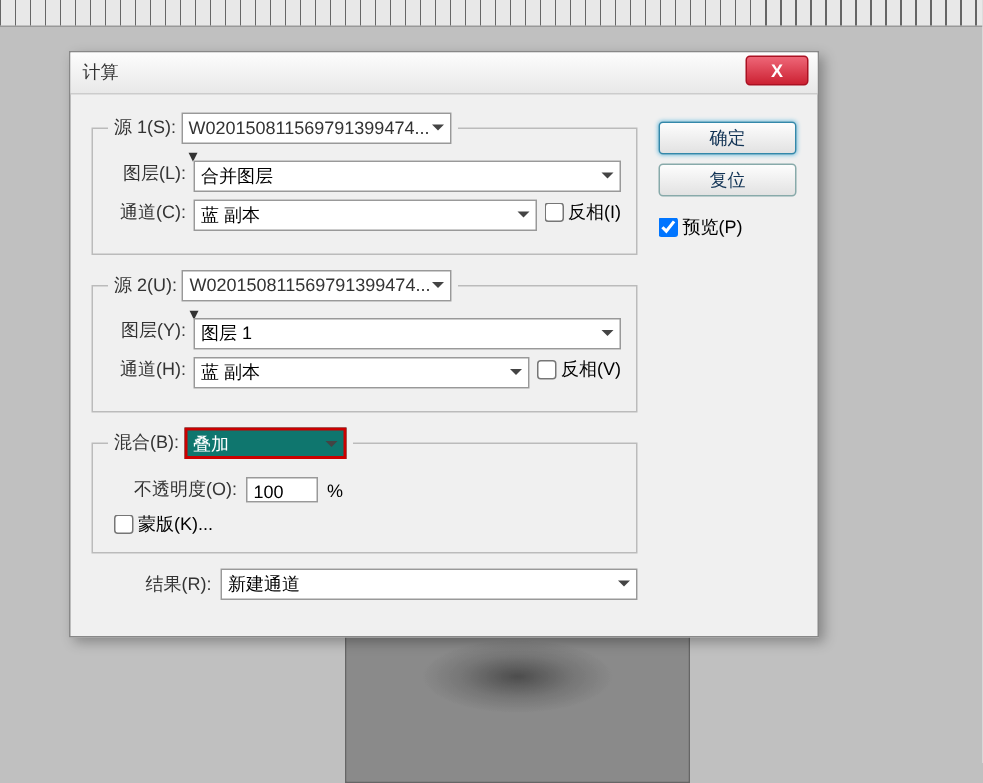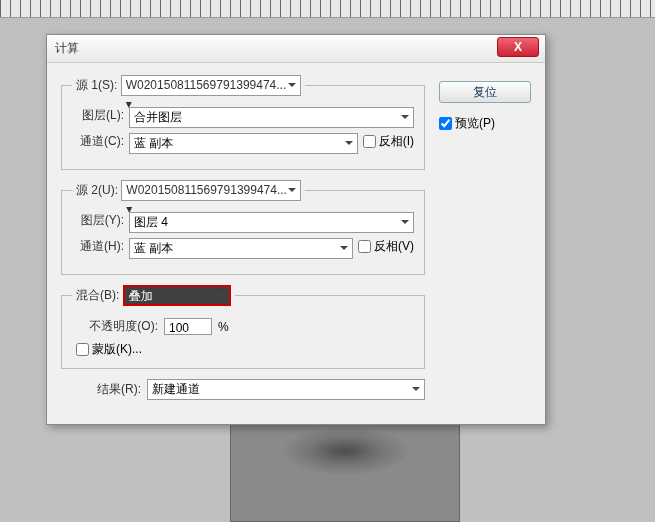--- a/index.html
+++ b/index.html
@@ -23,21 +23,21 @@
 fieldset { border: 1px solid #bbb; padding: 6px 10px 10px 10px; margin-bottom: 10px; position: relative; }
 fieldset > legend { padding: 0 4px; color: #333; }
 
 .row { display: flex; align-items: flex-start; margin: 5px 0; gap: 5px; }
 .label { text-align: right; color: #333; }
 .src-label { width: auto; }
 .inner-label { width: 52px; }
 .select { flex: 1; height: 21px; background: #fff; border: 1px solid #999; padding: 0 18px 0 4px; line-height: 19px; position: relative; cursor: pointer; }
 .select::after { content: ""; position: absolute; right: 4px; top: 7px; border: 4px solid transparent; border-top-color: #444; }
 .select.narrow { flex: none; width: 108px; }
-.select.highlighted { background: #404040; color: #fff; border: 2px solid #c00; padding-top: 0; }
+.select.highlighted { background: #0f766e; color: #fff; border: 2px solid #c00; padding-top: 0; }
 
 .chk { display: flex; align-items: center; gap: 3px; }
 .chk input { width: 13px; height: 13px; }
 
 .plain-row { display: flex; align-items: center; margin: 6px 0 6px 2px; gap: 6px; }
 .inner-label2 { width: 84px; text-align: right; }
 .numbox { width: 48px; height: 17px; border: 1px solid #999; background: #fff; padding: 0 4px; line-height: 18px; }
 
 .btn { height: 22px; background: linear-gradient(#fdfdfd, #e2e2e2); border: 1px solid #8aa; border-radius: 3px; color: #135; text-align: center; line-height: 20px; cursor: pointer; }
 .btn.primary { border-color: #38a; box-shadow: 0 0 3px #6bd; }
@@ -78,21 +78,21 @@
         </div>
       </fieldset>
 
       <fieldset>
         <legend>
           <span class="label src-label">源 2(U):</span>
           <span class="select" style="display:inline-block;width:180px;vertical-align:middle;">W020150811569791399474... ▾</span>
         </legend>
         <div class="row">
           <span class="label inner-label">图层(Y):</span>
-          <div class="select">图层 4</div>
+          <div class="select">图层 1</div>
         </div>
         <div class="row">
           <span class="label inner-label">通道(H):</span>
           <div class="select" style="flex:1;">蓝 副本</div>
           <label class="chk">
             <input type="checkbox" style="">
             <span>反相(V)</span>
           </label>
         </div>
       </fieldset>
@@ -114,20 +114,21 @@
       </fieldset>
 
       <div class="plain-row" style="margin-left:28px;">
         <span class="label" style="width:52px;">结果(R):</span>
         <div class="select" style="flex:1;">新建通道</div>
       </div>
 
     </div>
 
     <div class="right">
+      <div class="btn primary">确定</div>
       <div class="btn">复位</div>
       <label class="chk" style="margin-top:6px;">
         <input type="checkbox" checked="" style="">
         <span>预览(P)</span>
       </label>
     </div>
   </div>
 </div>
 
 </body></html>

